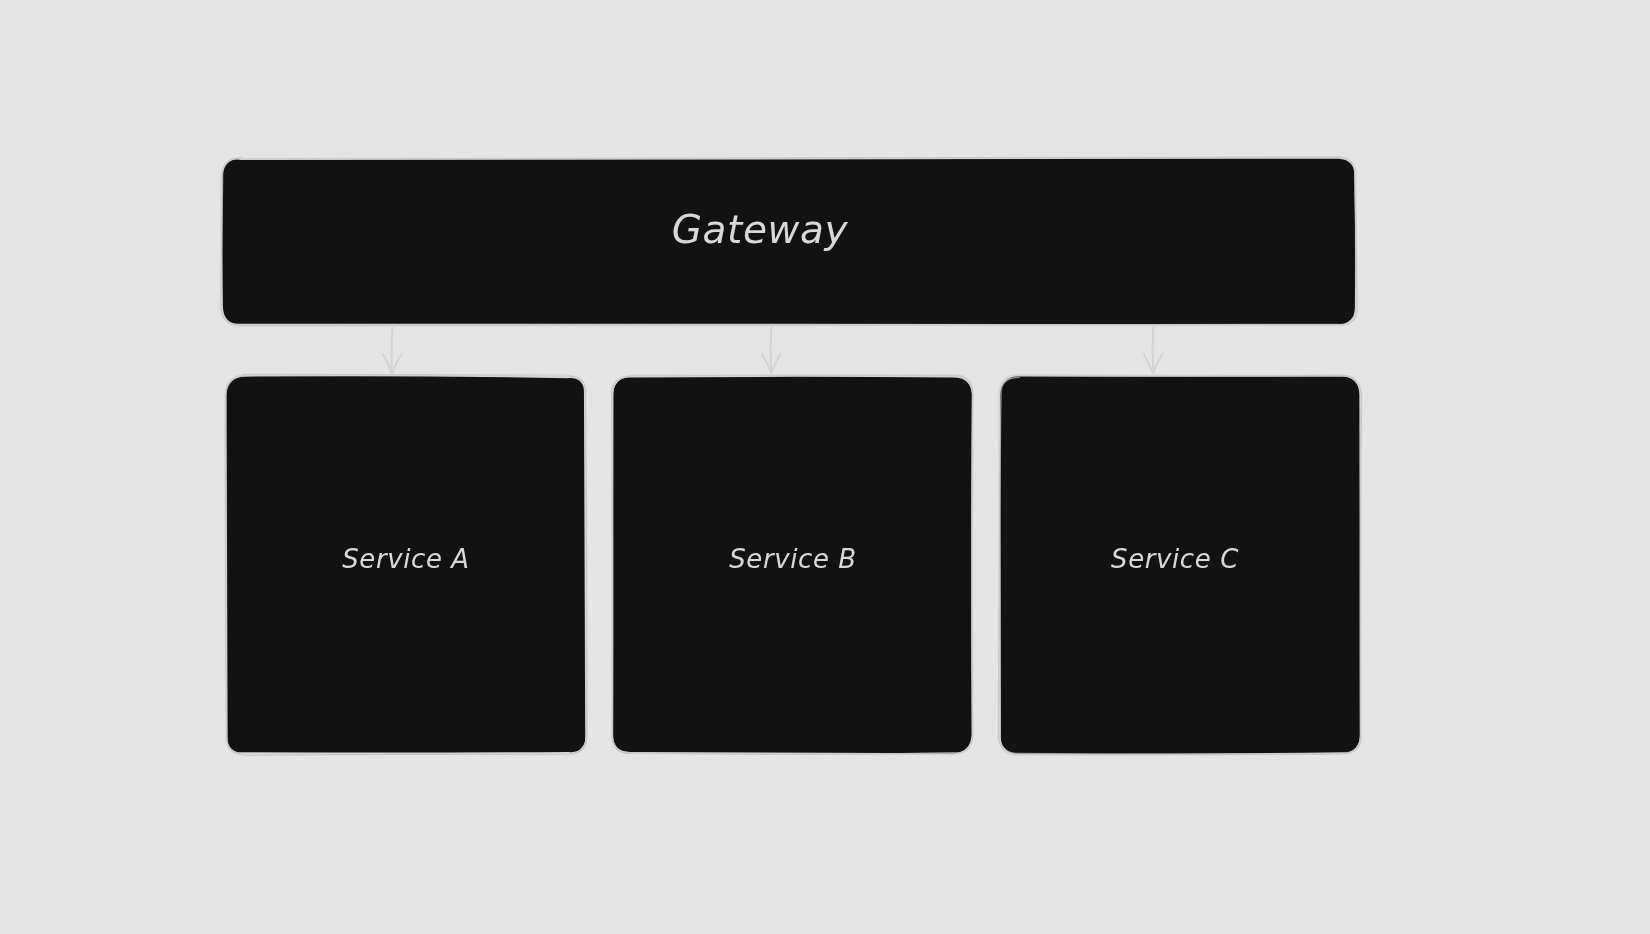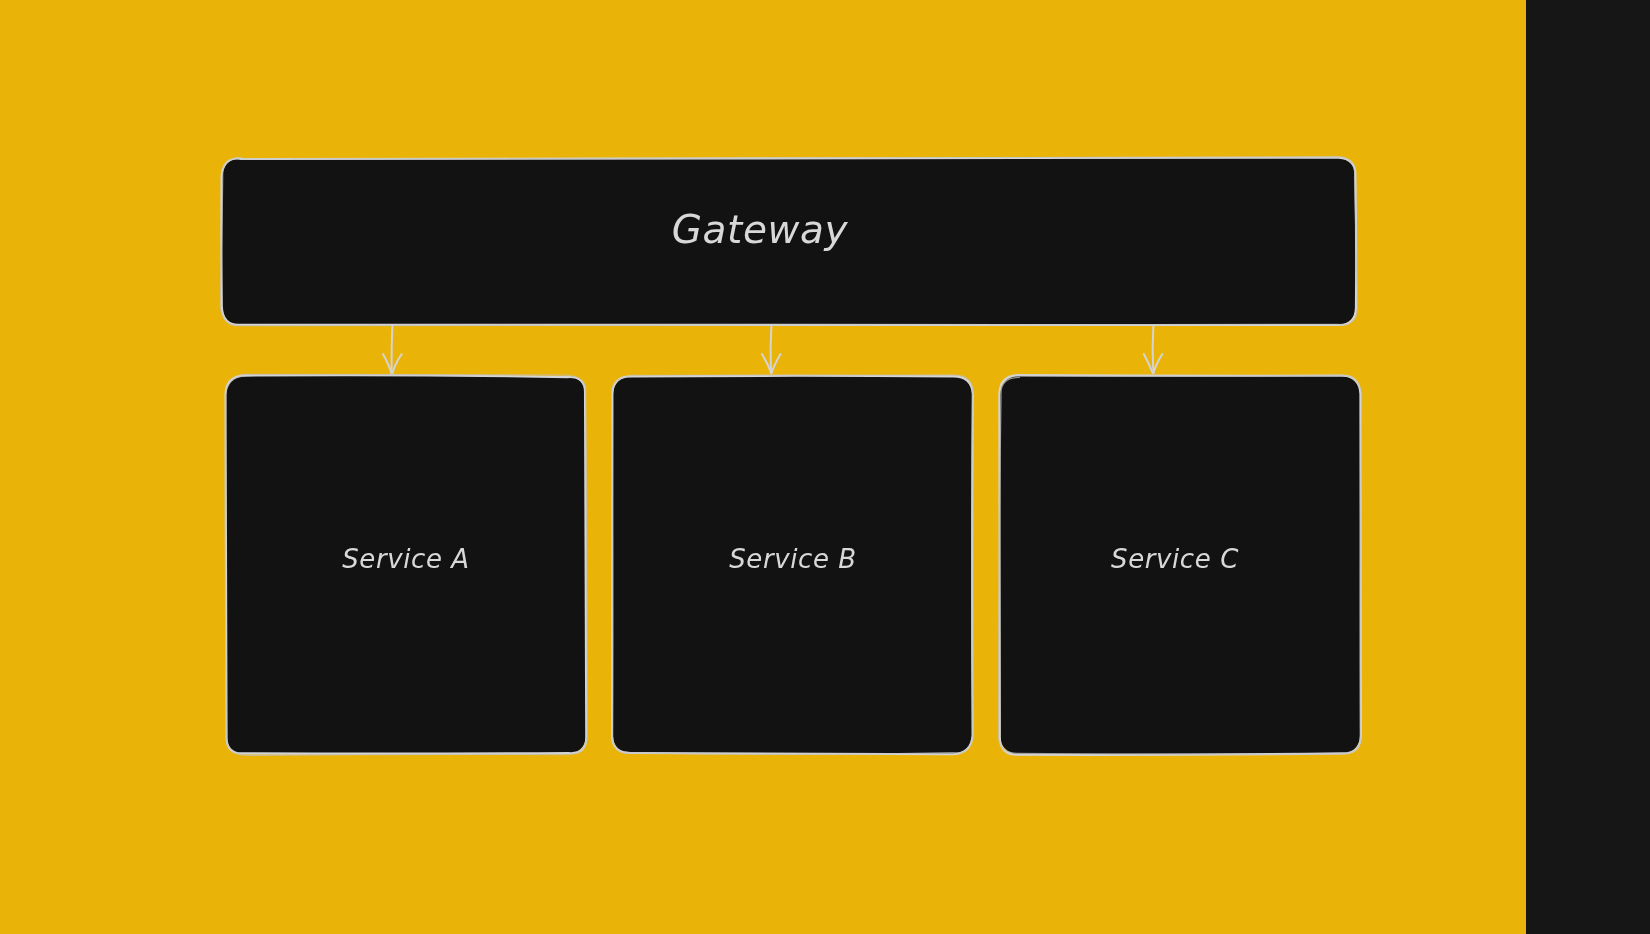--- a/index.html
+++ b/index.html
@@ -9,23 +9,23 @@
     background: #161616;
   }
   body {
     width: 1650px;
     height: 934px;
     overflow: hidden;
     font-family: "DejaVu Sans", sans-serif;
   }
   #canvas-root {
     position: relative;
-    width: 1526px;
+    width: 1650px;
     height: 934px;
-    background: #eab308;
+    background: #e5e5e5;
   }
   #diagram-svg {
     position: absolute;
     left: 0;
     top: 0;
     width: 1650px;
     height: 934px;
     display: block;
   }
   .sketch-stroke {

